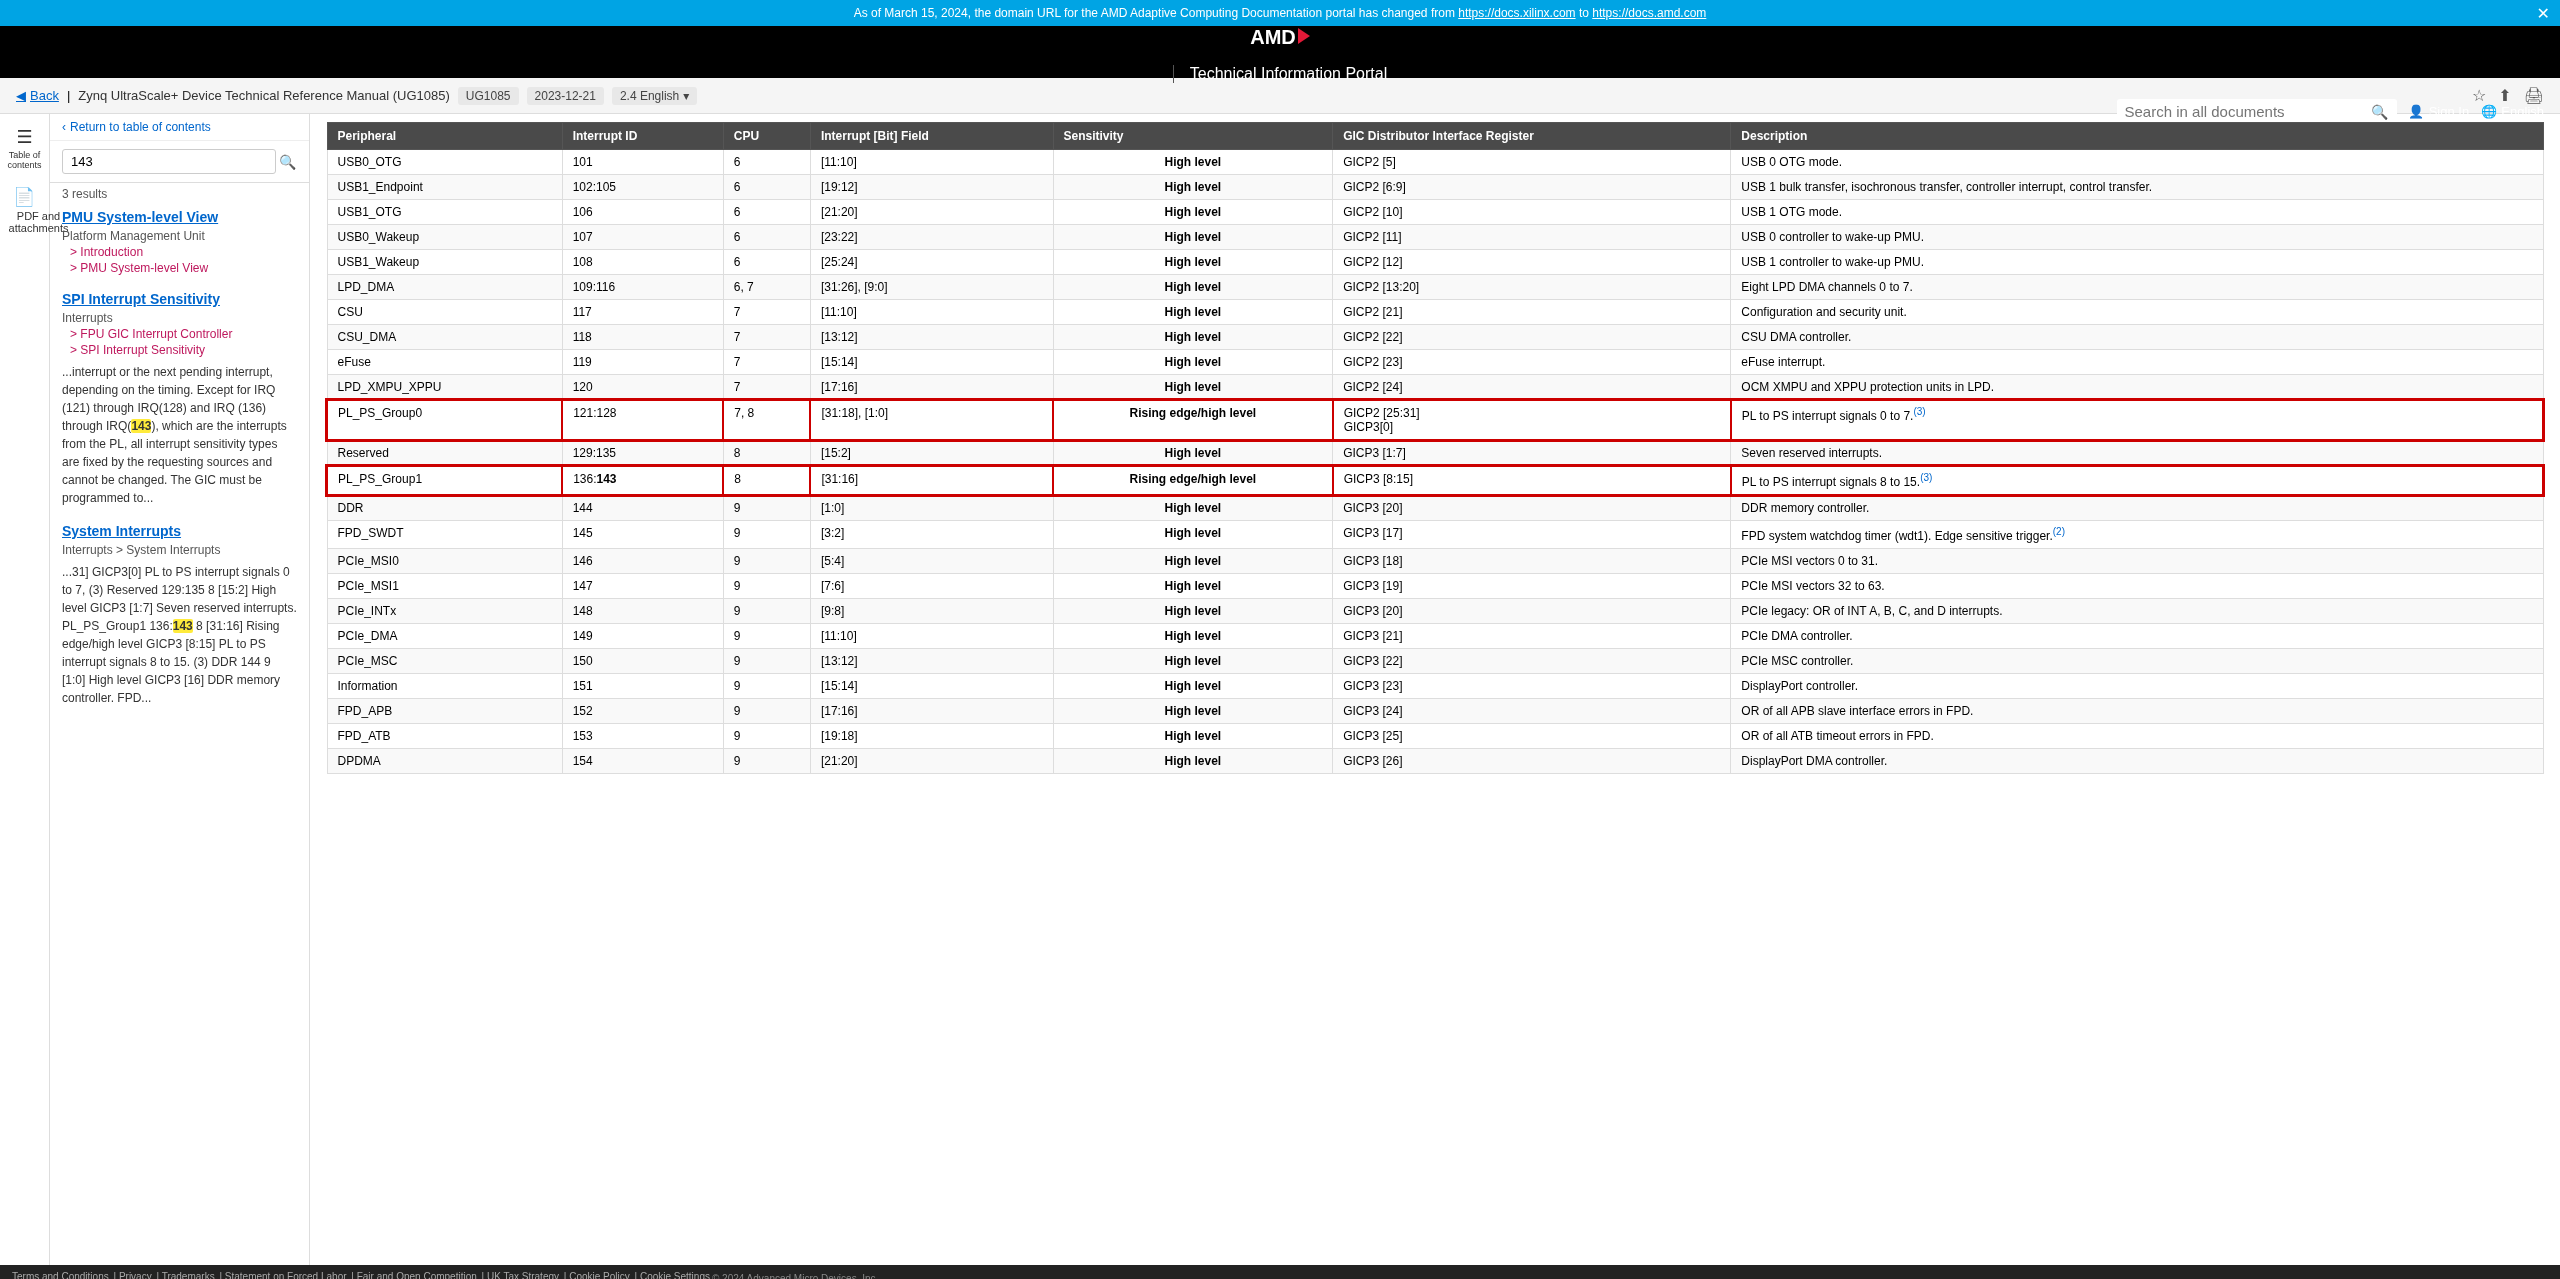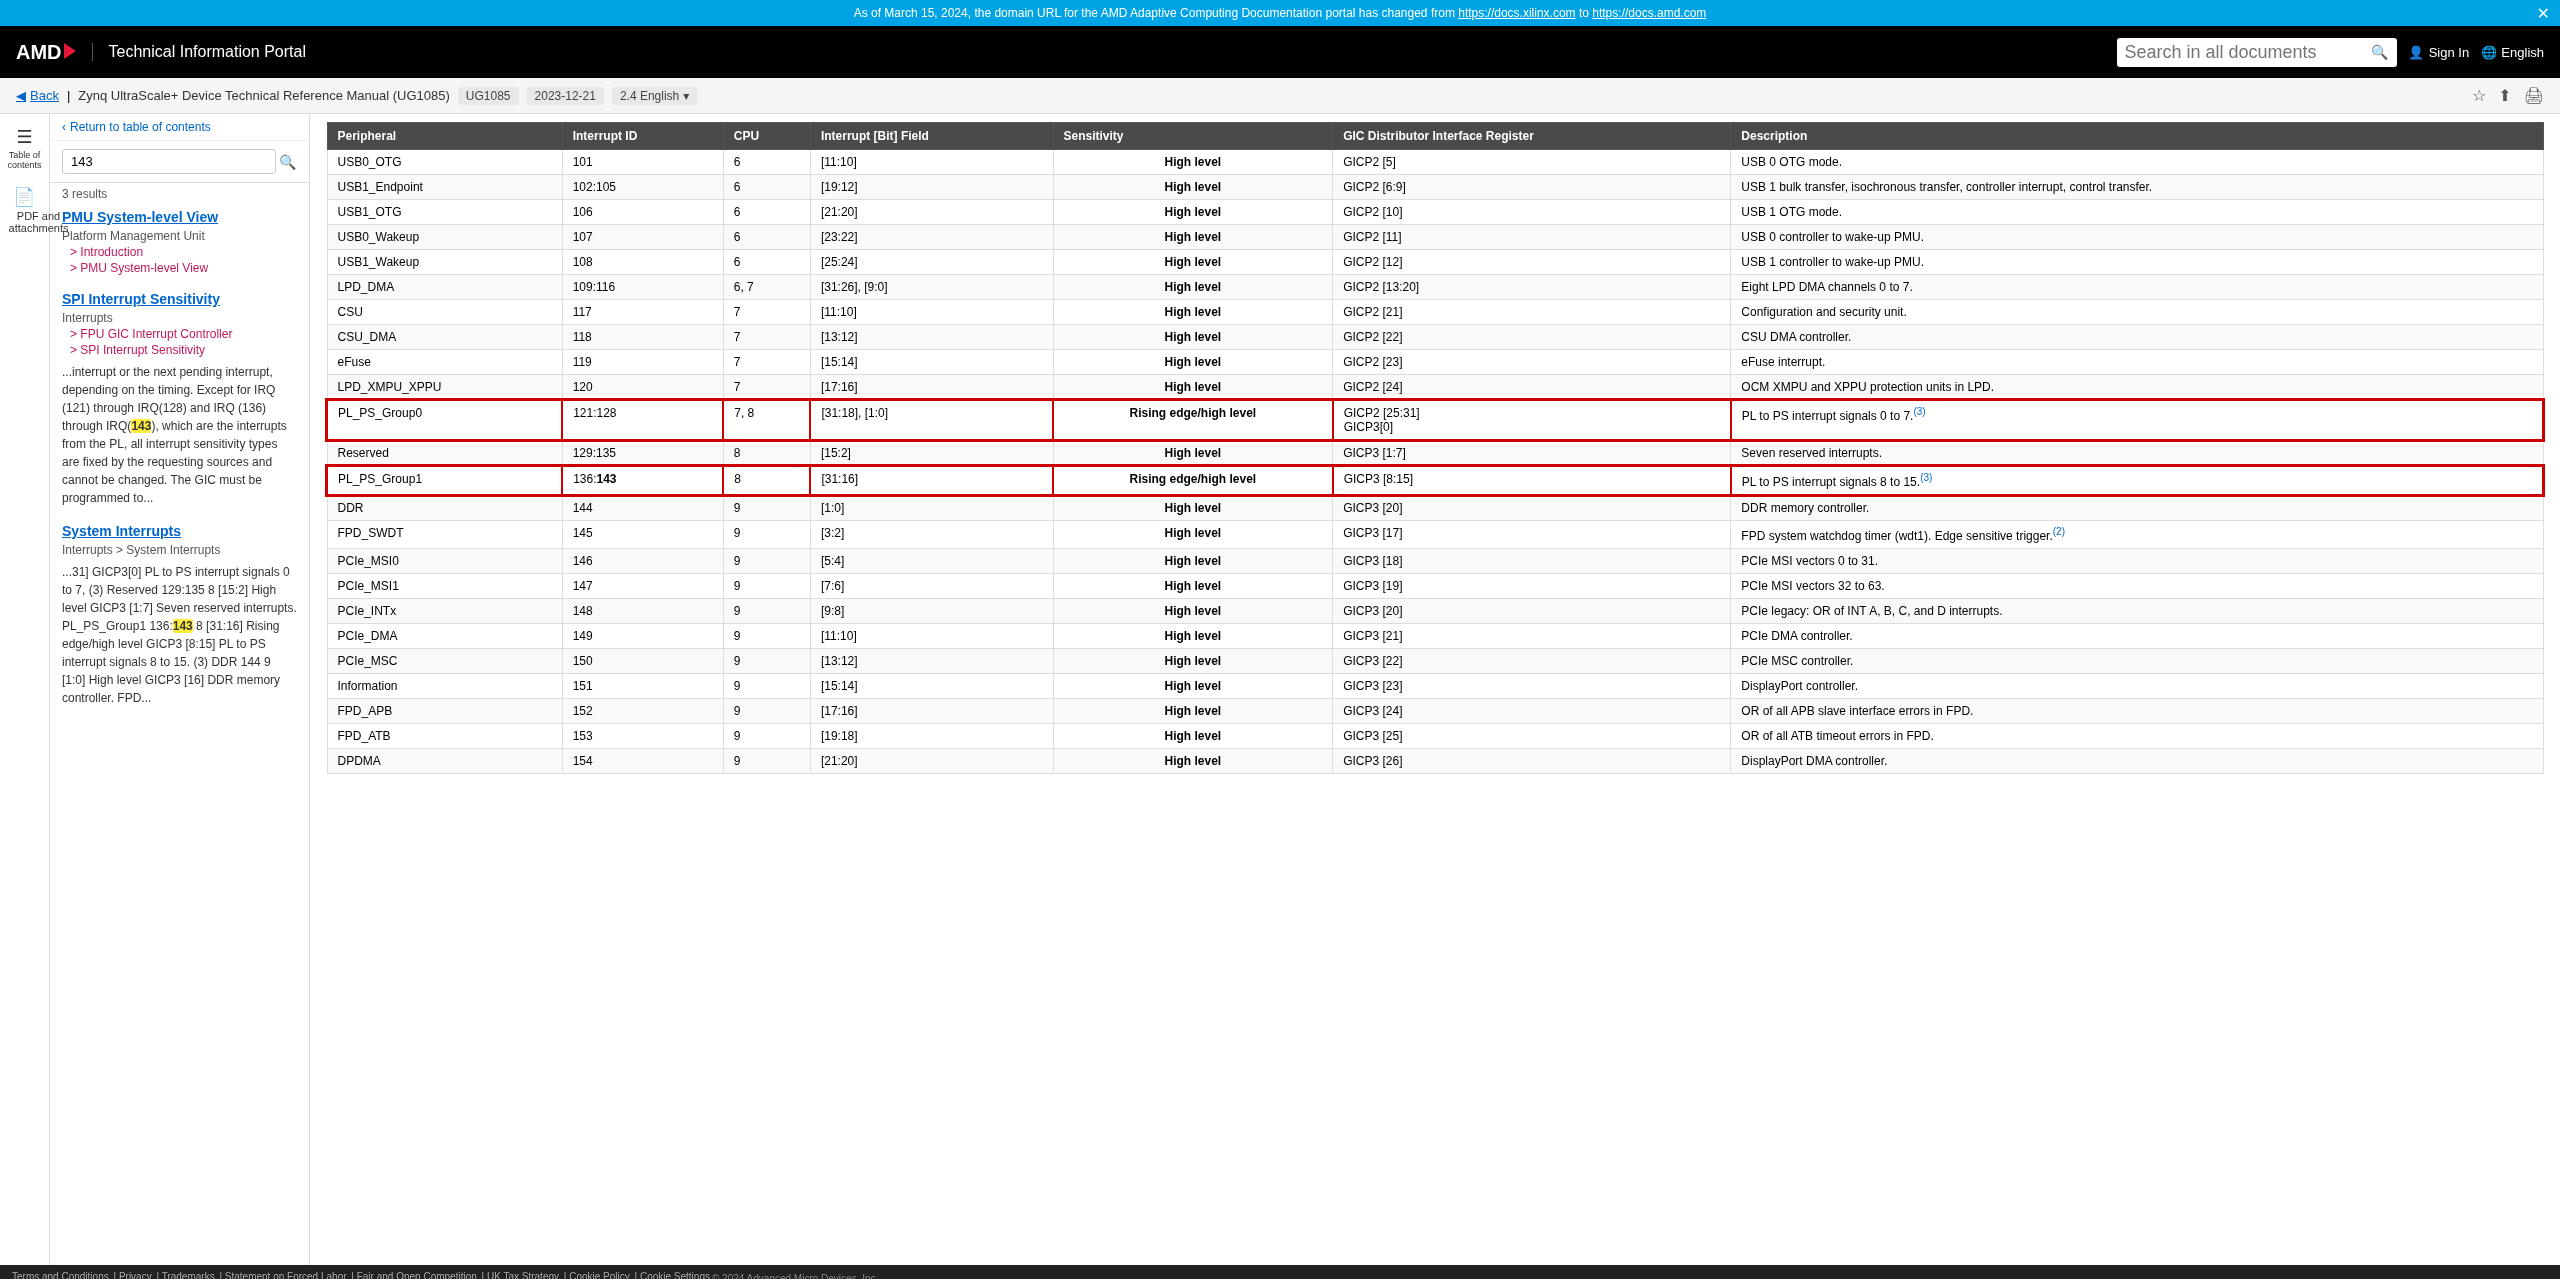--- a/index.html
+++ b/index.html
@@ -27,20 +27,21 @@
 
     
     #header {
       background: #000;
       color: #fff;
       display: flex;
       align-items: center;
       padding: 0 16px;
       height: 52px;
       gap: 16px;
+      flex-direction: column;
     }
     #amd-logo {
       color: #fff;
       font-size: 22px;
       font-weight: bold;
       letter-spacing: 1px;
       display: flex;
       align-items: center;
       gap: 8px;
     }
@@ -61,21 +62,21 @@
       display: flex;
       align-items: center;
       background: #fff;
       border-radius: 3px;
       padding: 4px 8px;
       width: 280px;
     }
     #search-box input {
       border: none;
       outline: none;
-      font-size: 18px;
+      font-size: 15px;
       width: 100%;
       color: #a21caf;
     }
     #search-box-icon { color: #555; font-size: 14px; cursor: pointer; }
     #signin-btn {
       color: #fff;
       font-size: 13px;
       cursor: pointer;
       display: flex;
       align-items: center;

